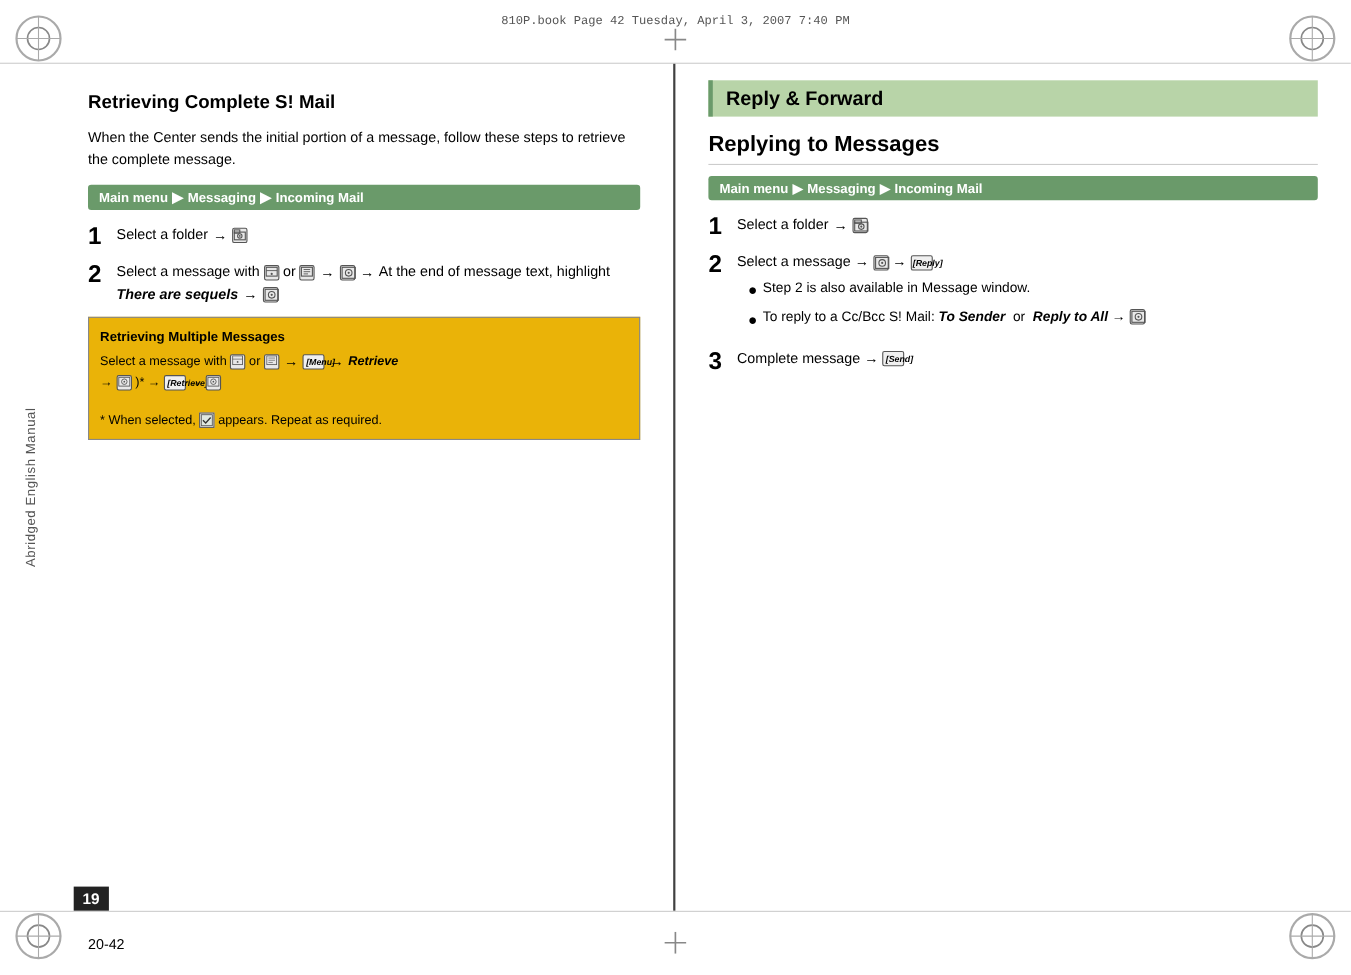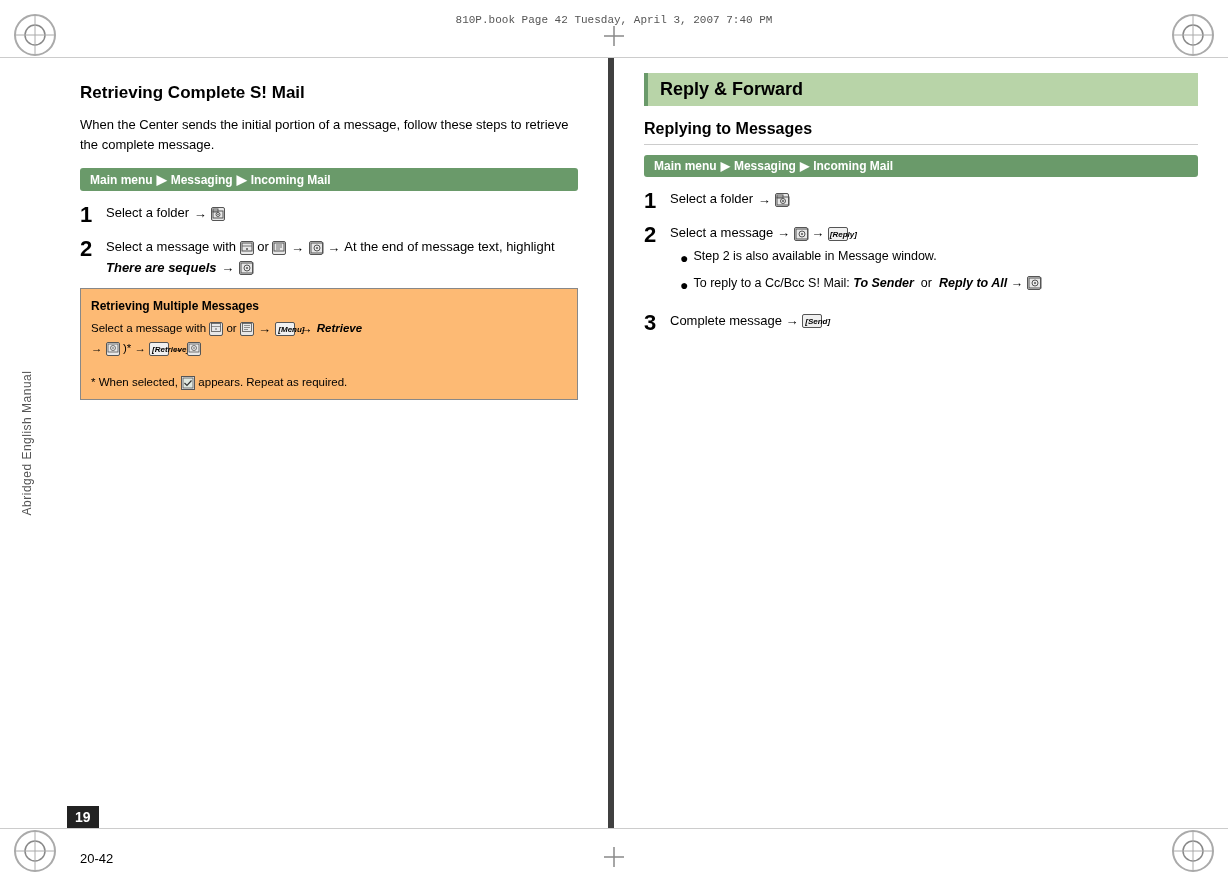--- a/index.html
+++ b/index.html
@@ -67,21 +67,21 @@
       left: 0;
       right: 0;
       bottom: 58px;
       display: flex;
     }
 
     
     .left-col {
       width: 50%;
       padding: 25px 30px 20px 80px;
-      border-right: 6px solid #404040;
+      border-right: 2px solid #404040;
     }
 
     
     .right-col {
       width: 50%;
       padding: 15px 30px 20px 30px;
     }
 
     
     .section-title {
@@ -163,21 +163,21 @@
 
     
     .bold-italic {
       font-weight: bold;
       font-style: italic;
     }
 
     
     .info-box {
       border: 1.5px solid #888;
-      background: #fdba74;
+      background: #eab308;
       padding: 8px 10px;
       margin-top: 10px;
       font-size: 11.5px;
       line-height: 1.5;
     }
 
     .info-box-title {
       font-weight: bold;
       font-size: 12px;
       margin-bottom: 4px;
@@ -189,21 +189,21 @@
       background: #b8d4a8;
       padding: 6px 12px;
       font-size: 18px;
       font-weight: bold;
       color: #000;
       margin-bottom: 14px;
       border-left: 4px solid #6a9a6a;
     }
 
     .sub-heading {
-      font-size: 16px;
+      font-size: 20px;
       font-weight: bold;
       color: #000;
       margin-bottom: 10px;
       border-bottom: 1px solid #ccc;
       padding-bottom: 6px;
     }
 
     .bullet-point {
       display: flex;
       align-items: flex-start;

